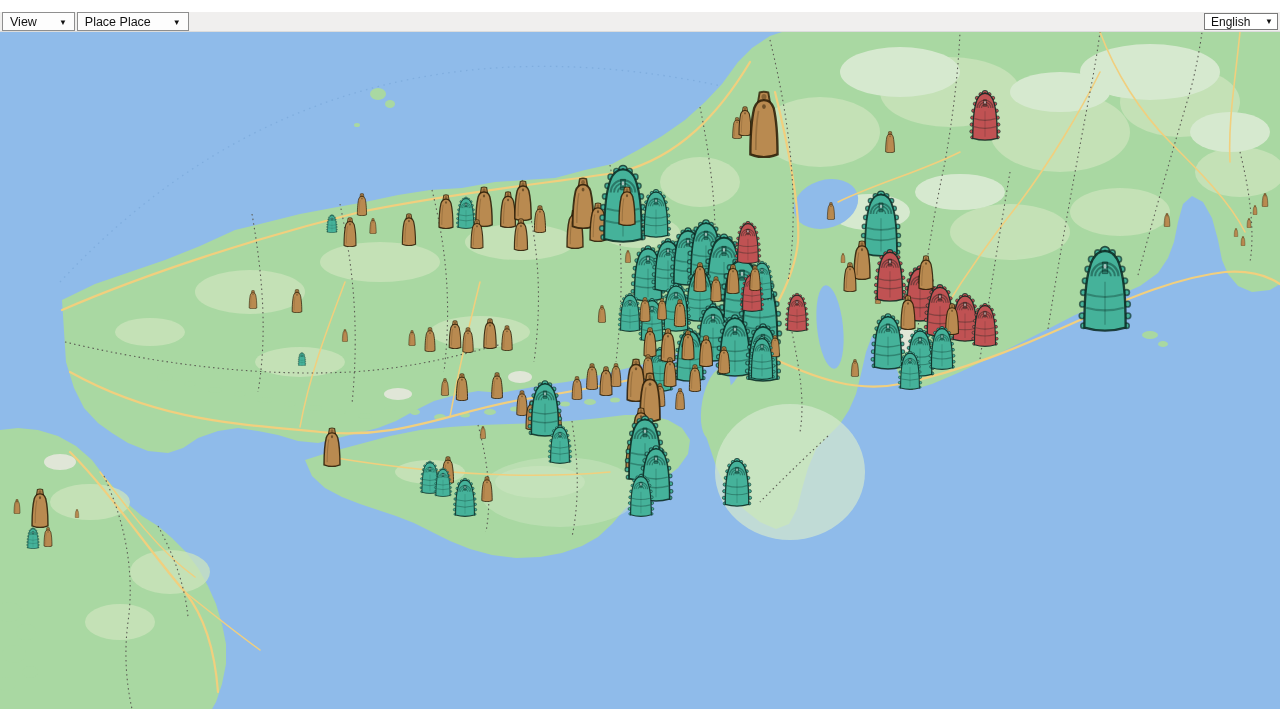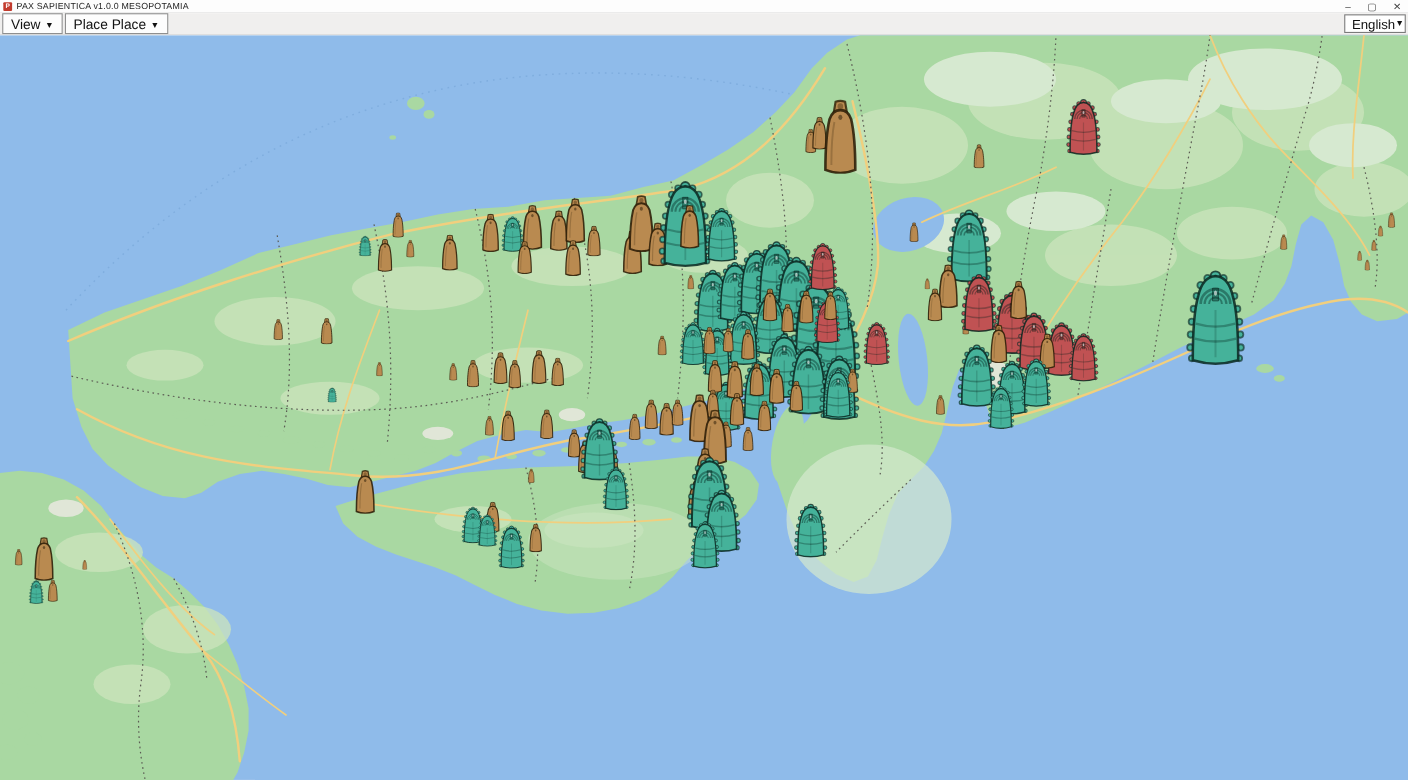--- a/index.html
+++ b/index.html
@@ -11,43 +11,34 @@
   .app-icon{display:inline-block;width:8px;height:8px;background:#c23b2e;color:#fff;
     font-size:6px;line-height:8px;text-align:center;margin:0 4px 0 3px;border-radius:1px;font-weight:bold;}
   .title-text{letter-spacing:.2px;}
   .win-controls{position:absolute;right:6px;top:0;height:12px;display:flex;align-items:center;gap:15px;
     font-size:9px;color:#444;}
   .win-controls span{cursor:default;line-height:12px;}
   
   .menubar{position:absolute;left:0;top:12px;width:1280px;height:20px;background:#f0efee;
     display:flex;align-items:center;border-bottom:1px solid #dcdcdc;box-sizing:border-box;}
   .menu-btn{height:19px;margin:0 0 0 2px;padding:0 7px;background:#fdfdfd;border:1px solid #8f8f8f;
-    font-family:"Liberation Sans",sans-serif;font-size:12.5px;color:#111;display:flex;align-items:center;gap:4px;cursor:pointer;}
+    font-family:"Liberation Sans",sans-serif;font-size:12.5px;color:#111;display:flex;align-items:center;gap:22px;cursor:pointer;}
   .menu-btn .caret{font-size:8px;position:relative;top:1px;}
-  .lang-select{position:absolute;right:2px;top:1px;width:56px;height:17px;background:#fff;border:1px solid #7a7a7a;
+  .lang-select{position:absolute;right:2px;top:1px;width:74px;height:17px;background:#fff;border:1px solid #7a7a7a;
     font-size:12px;color:#111;display:flex;align-items:center;justify-content:space-between;padding:0 4px 0 6px;box-sizing:border-box;cursor:pointer;}
   .lang-select .caret{font-size:8px;}
   
   .map-wrap{position:absolute;left:0;top:32px;width:1280px;height:677px;}
   .map-wrap svg{display:block;}
 </style>
 </head>
 <body>
 
 <div class="app">
 
-  <div class="titlebar">
-    <span class="app-icon">P</span>
-    <span class="title-text">PAX SAPIENTICA v1.0.0 MESOPOTAMIA</span>
-    <span class="win-controls">
-      <span>–</span>
-      <span>▢</span>
-      <span>✕</span>
-    </span>
-  </div>
 
   <div class="menubar">
     <button class="menu-btn">
       <span>View</span>
       <span class="caret">▼</span>
     </button>
     <button class="menu-btn">
       <span>Place Place</span>
       <span class="caret">▼</span>
     </button>

